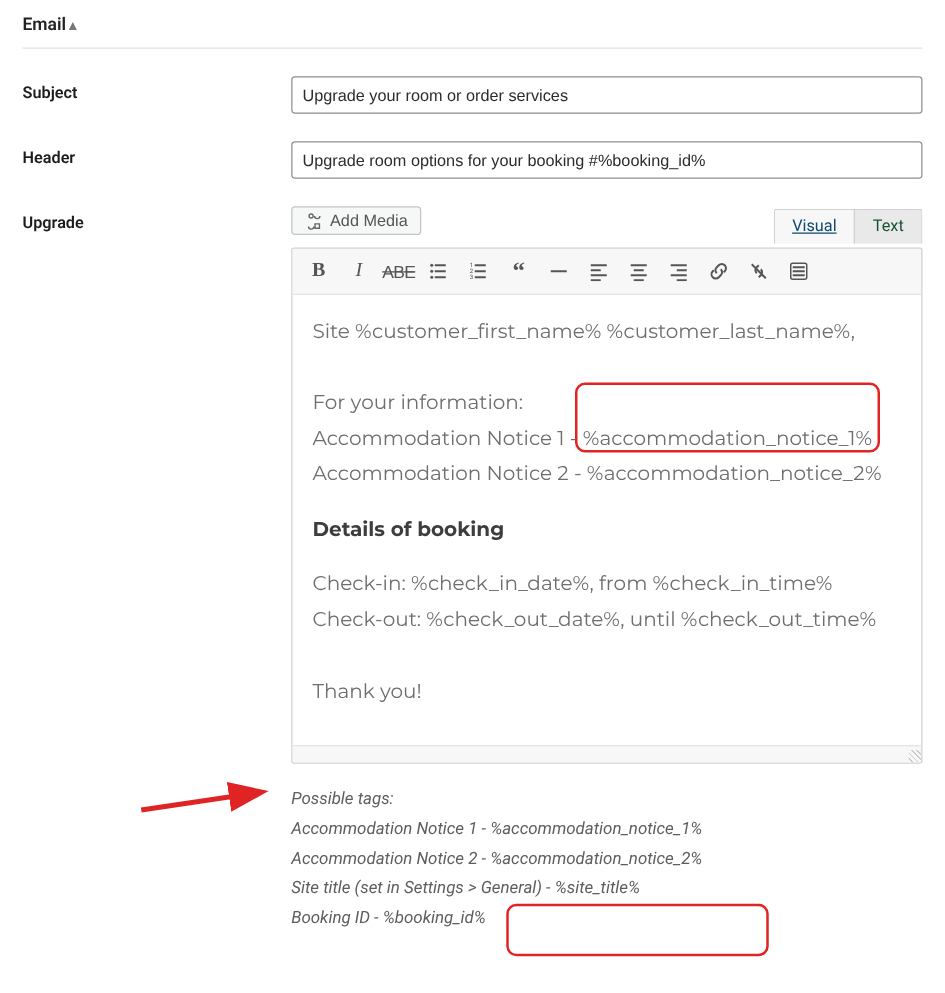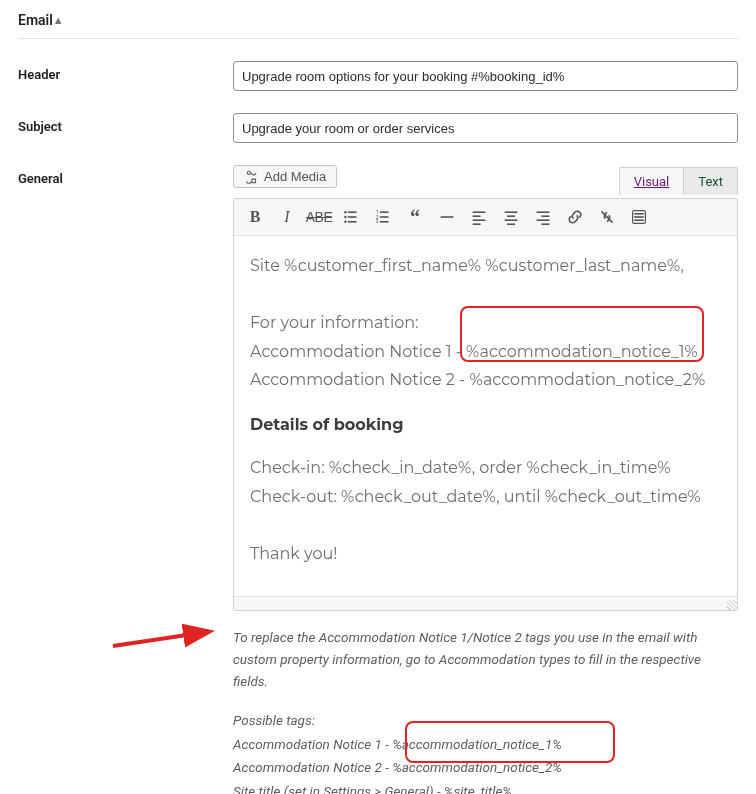--- a/index.html
+++ b/index.html
@@ -77,21 +77,21 @@
   }
   .editor-tabs .tab {
     padding: 6px 14px;
     font-size: 13px;
     cursor: pointer;
     background: #f0f0f0;
     color: #555;
   }
   .editor-tabs .tab.active {
     background: #f7f7f7;
-    color: #701a75;
+    color: #0c4a6e;
     text-decoration: underline;
   }
   .editor-tabs .tab:not(.active) {
     background: #e9e9e9;
     color: #14532d;
     border-left: 1px solid #d0d0d0;
   }
   .editor-box {
     border: 1px solid #d0d0d0;
     border-radius: 2px;
@@ -172,35 +172,35 @@
 <body>
 
 <div class="container">
 
   <div class="section-header">
     <span>Email</span>
     <span class="caret">▲</span>
   </div>
 
   <div class="row">
+    <div class="label">Subject</div>
+    <div class="field">
+      <input type="text" class="txt" value="Upgrade your room or order services" style="">
+    </div>
+  </div>
+
+  <div class="row">
     <div class="label">Header</div>
     <div class="field">
       <input type="text" class="txt" value="Upgrade room options for your booking #%booking_id%" style="">
     </div>
   </div>
 
   <div class="row">
-    <div class="label">Subject</div>
-    <div class="field">
-      <input type="text" class="txt" value="Upgrade your room or order services" style="">
-    </div>
-  </div>
-
-  <div class="row">
-    <div class="label">General</div>
+    <div class="label">Upgrade</div>
     <div class="field">
       <button class="media-btn">
         <span class="micon">
           <svg viewBox="0 0 20 20" fill="none" stroke="#666" stroke-width="1.6">
             <circle cx="7" cy="4" r="2.3"></circle>
             <path d="M11 4 a3 3 0 1 0 6 0 M4 16 a3 3 0 1 0 6 0 M11.5 13 h5 v5 h-5 z"></path>
           </svg>
         </span>
         <span>Add Media</span>
       </button>
@@ -284,39 +284,38 @@
               </svg>
           </div>
         </div>
 
         <div class="editor-content">
           <p>Site %customer_first_name% %customer_last_name%,</p>
           <p class="spaced-top">For your information:</p>
           <p><span>Accommodation Notice 1 - </span><span>%accommodation_notice_1%</span></p>
           <p><span>Accommodation Notice 2 - </span><span>%accommodation_notice_2%</span></p>
           <span class="strong">Details of booking</span>
-          <p>Check-in: %check_in_date%, order %check_in_time%</p>
+          <p>Check-in: %check_in_date%, from %check_in_time%</p>
           <p>Check-out: %check_out_date%, until %check_out_time%</p>
           <p class="spaced-top">Thank you!</p>
 
           <div class="red-box" style="left:226px; top:70px; width:244px; height:56px;"></div>
         </div>
         <div class="resize-handle"></div>
       </div>
 
       <div class="help-text">
         <svg class="arrow-annotation" viewBox="0 0 120 60">
           <defs>
             <marker id="arrowhead" markerWidth="8" markerHeight="8" refX="6" refY="3" orient="auto">
               <polygon points="0 0, 8 3, 0 6" fill="#e02424"></polygon>
             </marker>
           </defs>
           <line x1="6" y1="25" x2="100" y2="11" stroke="#e02424" stroke-width="4" marker-end="url(#arrowhead)"></line>
         </svg>
-        <p>To replace the Accommodation Notice 1/Notice 2 tags you use in the email with custom property information, go to Accommodation types to fill in the respective fields.</p>
         <p class="gap">Possible tags:</p>
         <p><span>Accommodation Notice 1 - </span><span>%accommodation_notice_1%</span></p>
         <p><span>Accommodation Notice 2 - </span><span>%accommodation_notice_2%</span></p>
         <p>Site title (set in Settings &gt; General) - %site_title%</p>
         <p>Booking ID - %booking_id%</p>
 
         <div class="red-box" style="left:172px; top:94px; width:210px; height:42px;"></div>
       </div>
     </div>
   </div>

